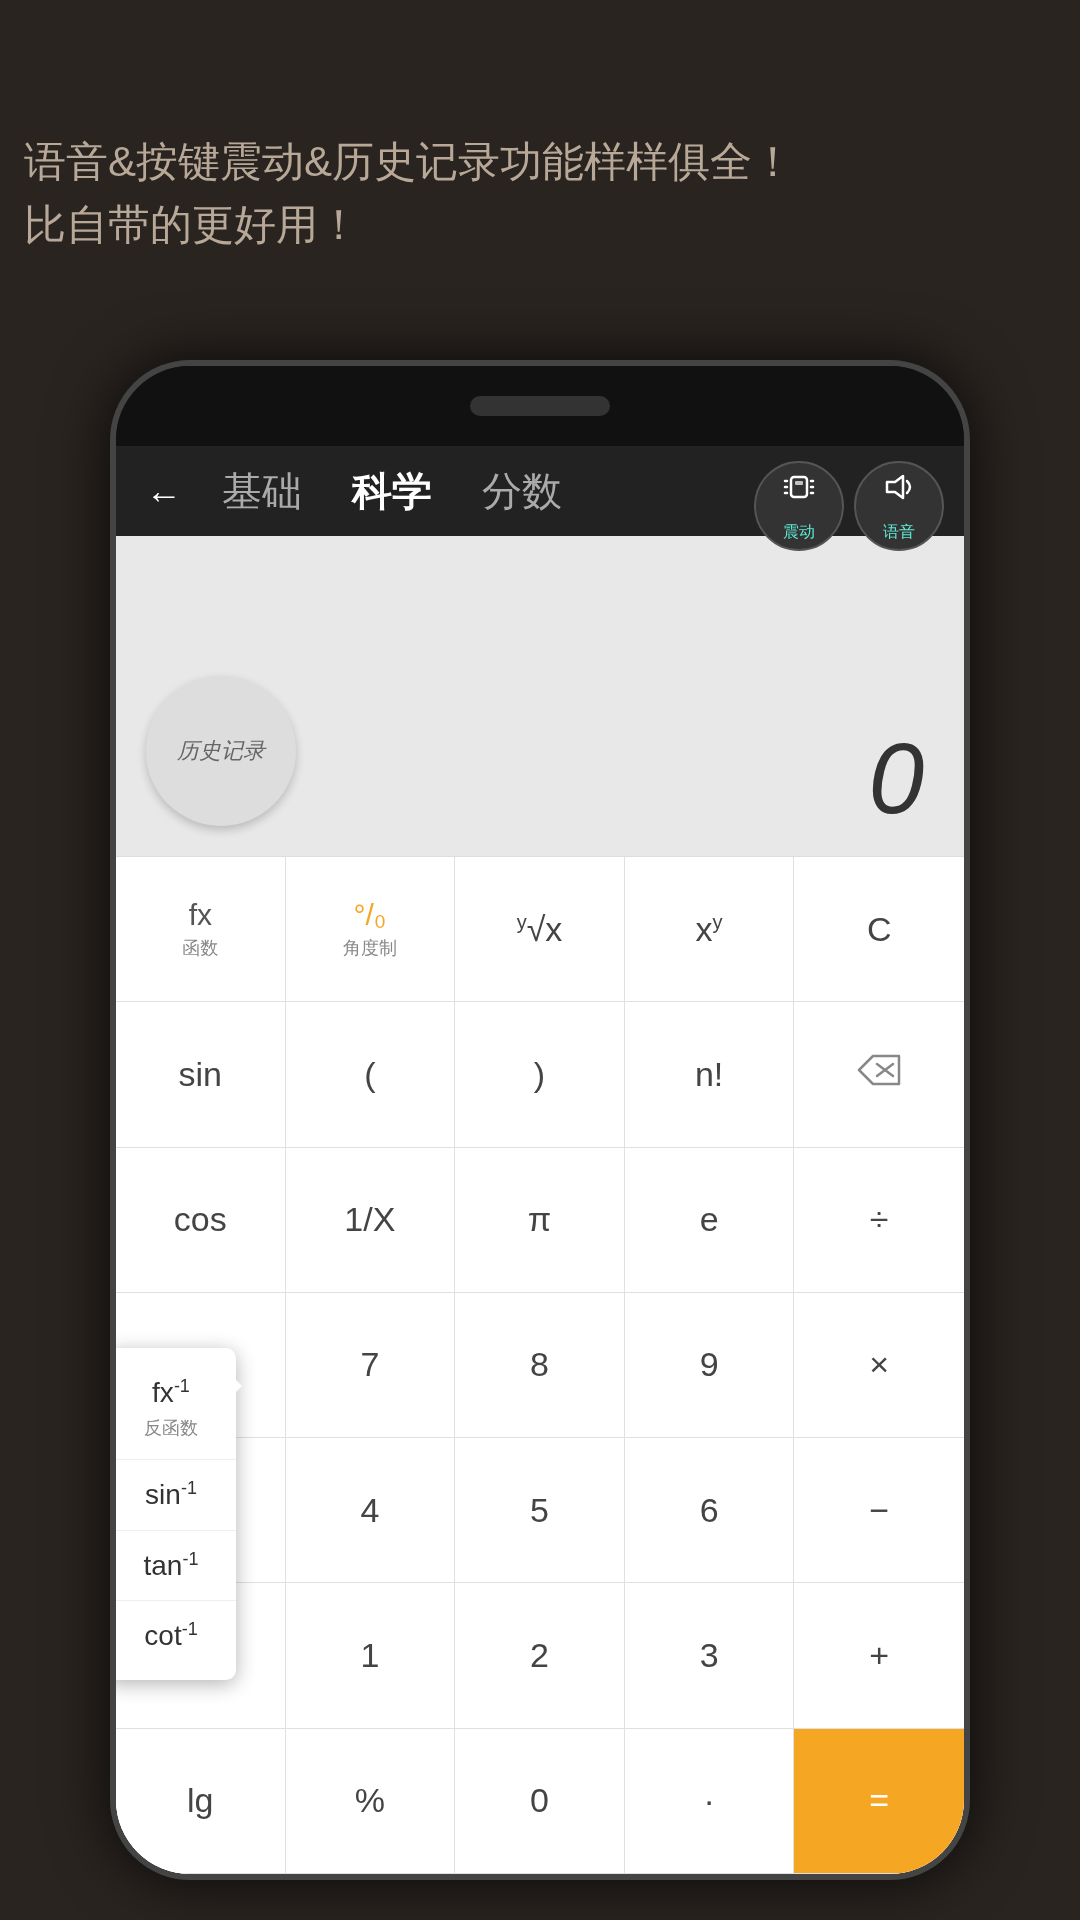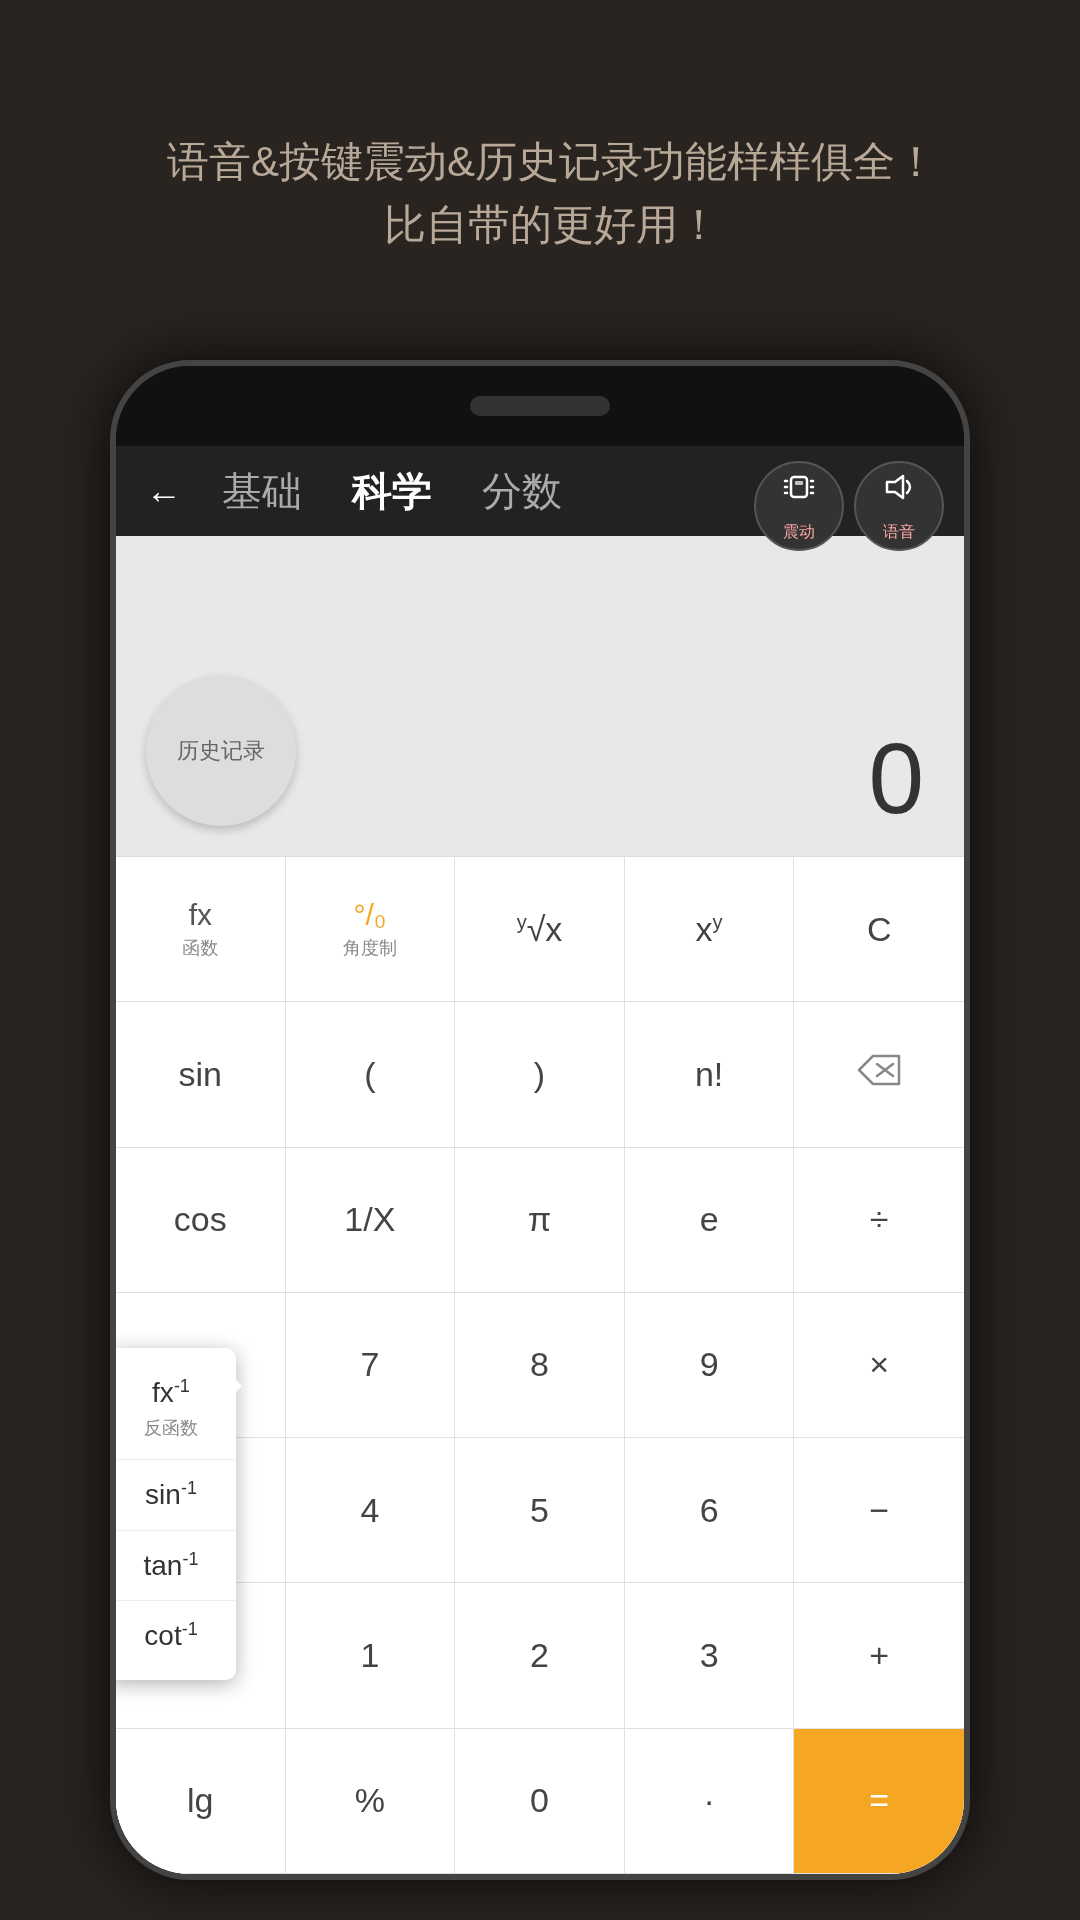--- a/index.html
+++ b/index.html
@@ -10,21 +10,20 @@
       font-family: 'Arial', sans-serif;
       overflow: hidden;
       position: relative;
     }
 
     
     .promo-text {
       position: absolute;
       top: 130px;
       left: 0; right: 0;
-      text-align: center;
       color: #b8a898;
       font-size: 42px;
       line-height: 1.5;
       font-weight: 400;
       padding-left: 24px;
     }
 
     
     .phone-frame {
       position: absolute;
@@ -114,33 +113,34 @@
       justify-content: center;
       cursor: pointer;
       border: 2px solid #555;
     }
     .popup-btn .btn-icon {
       font-size: 30px;
       color: white;
     }
     .popup-btn .btn-label {
       font-size: 16px;
-      color: #fca5a5;
+      color: #5eead4;
       margin-top: 10px;
     }
 
     
     .calc-display {
       background: #e8e8e8;
       flex: 0 0 320px;
       display: flex;
       align-items: flex-end;
       justify-content: flex-end;
       padding: 20px 40px;
       position: relative;
+      font-style: italic;
     }
     .display-number {
       font-size: 100px;
       color: #333;
       font-weight: 300;
     }
     .history-btn {
       position: absolute;
       bottom: 30px;
       left: 30px;

